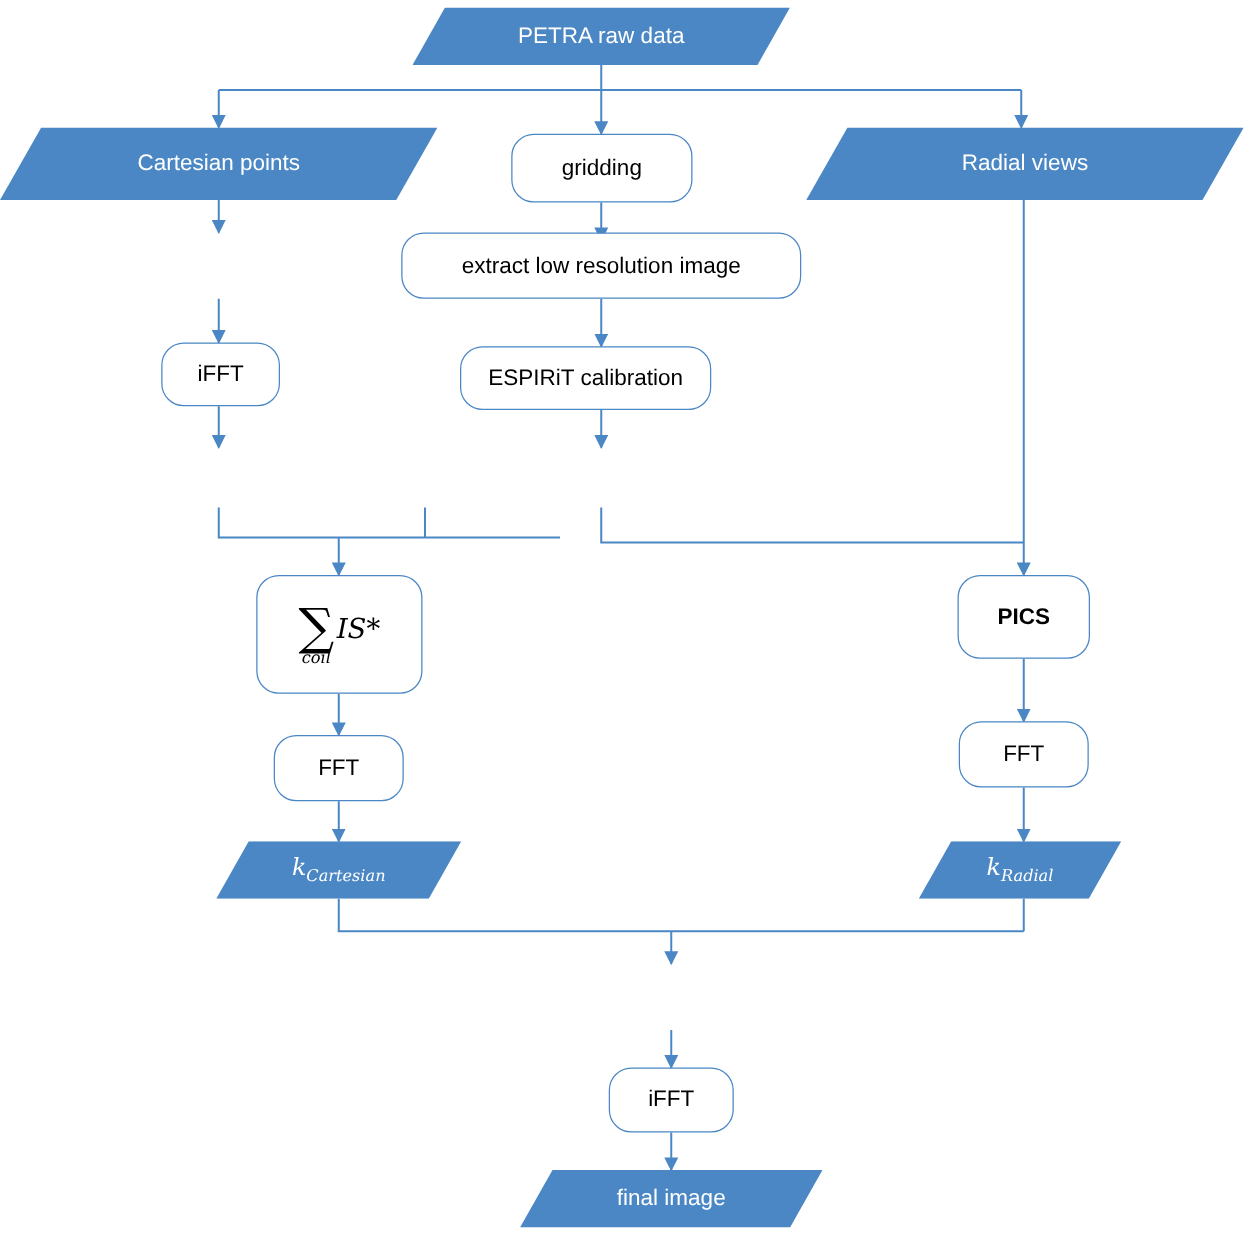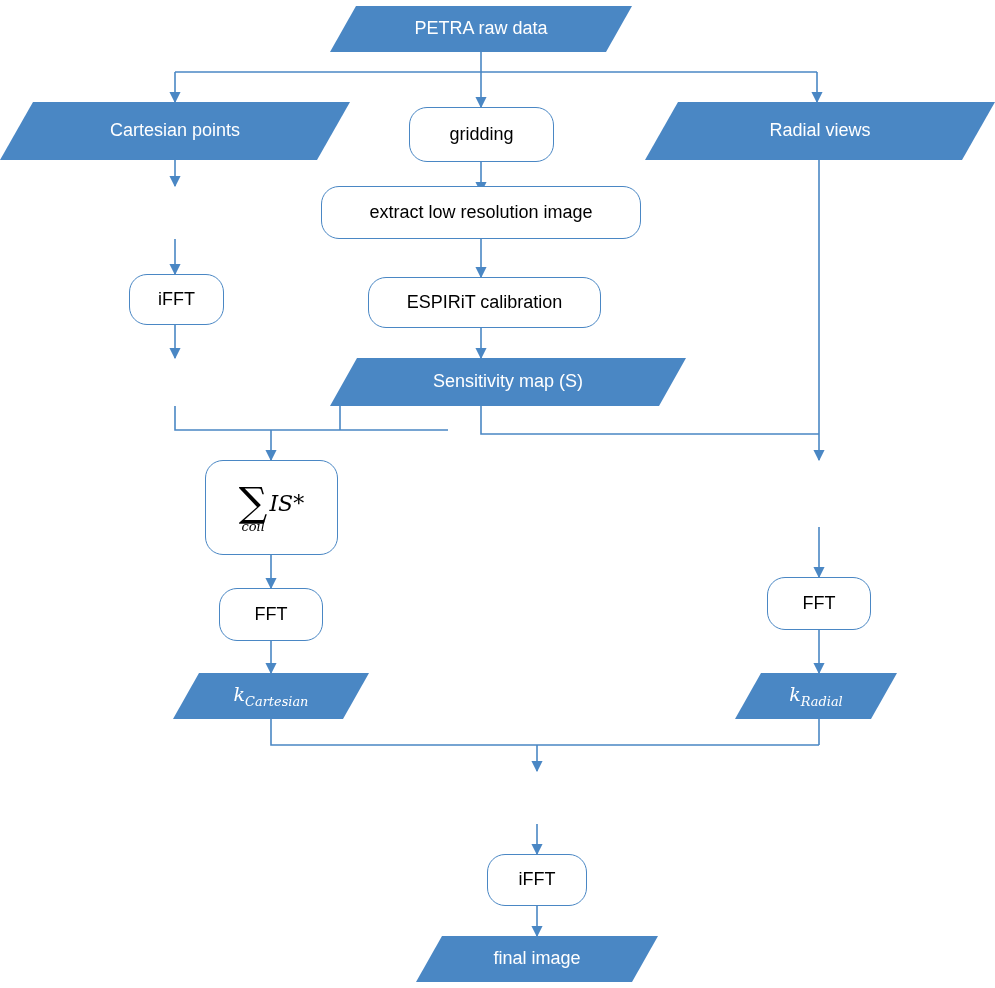--- a/index.html
+++ b/index.html
@@ -193,40 +193,37 @@
 
 
   <div class="node rect" style="left:321px; top:186px; width:320px; height:53px;">
     <span>extract low resolution image</span>
   </div>
 
   <div class="node rect" style="left:129px; top:274px; width:95px; height:51px;">
     <span>iFFT</span>
   </div>
 
-  <div class="node rect" style="left:368px; top:277px; width:233px; height:51px;align-items:center;">
+  <div class="node rect" style="left:368px; top:277px; width:201px; height:51px;align-items:center;">
     <span>ESPIRiT calibration</span>
   </div>
 
 
-  <div class="para-wrap" style="left:330px; top:358px; width:356px; height:48px;">
-    <svg class="para-shape" viewBox="0 0 356 48" preserveAspectRatio="none">
-      <polygon points="27,0 356,0 329,48 0,48" fill="#4a87c4"></polygon>
-    </svg>
-    <div class="para-label">Sensitivity map (S)</div>
-  </div>
 
   <div class="node rect sigma-box" style="left:205px; top:460px; width:133px; height:95px;">
     <span class="sigma-col">
       <span class="sigma-glyph">∑</span>
       <span class="sigma-sub">coil</span>
     </span>
     <span class="sigma-expr">IS*</span>
   </div>
 
+  <div class="node rect bold" style="left:766px; top:460px; width:106px; height:67px;">
+    <span>PICS</span>
+  </div>
 
   <div class="node rect" style="left:219px; top:588px; width:104px; height:53px;">
     <span>FFT</span>
   </div>
 
   <div class="node rect" style="left:767px; top:577px; width:104px; height:53px;">
     <span>FFT</span>
   </div>
 
   <div class="para-wrap" style="left:173px; top:673px; width:196px; height:46px;">

